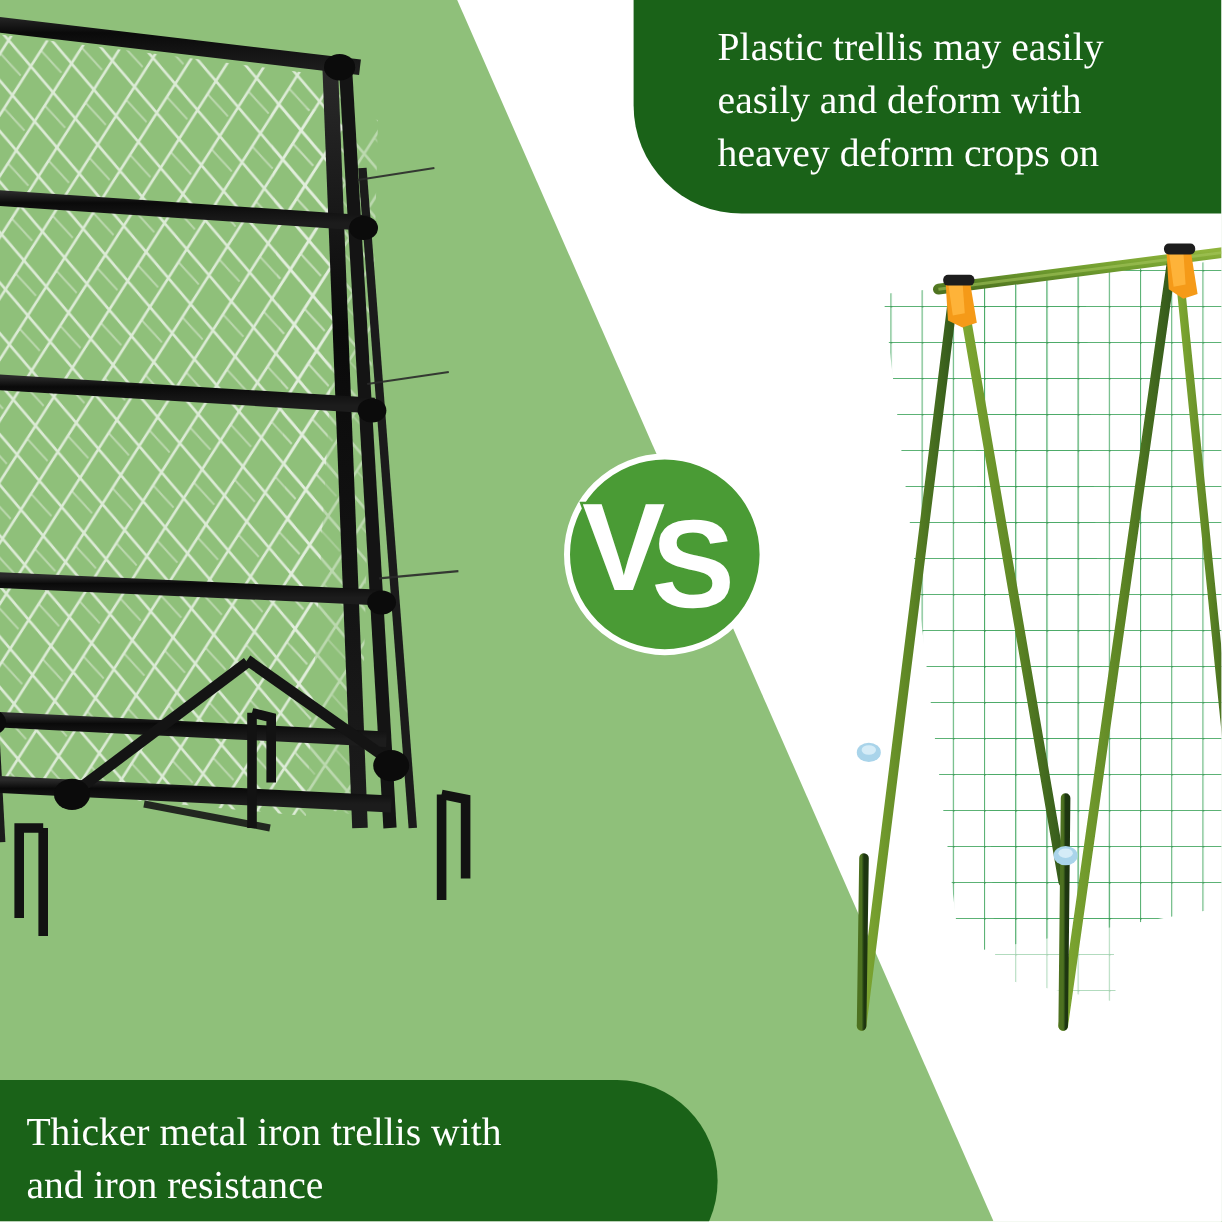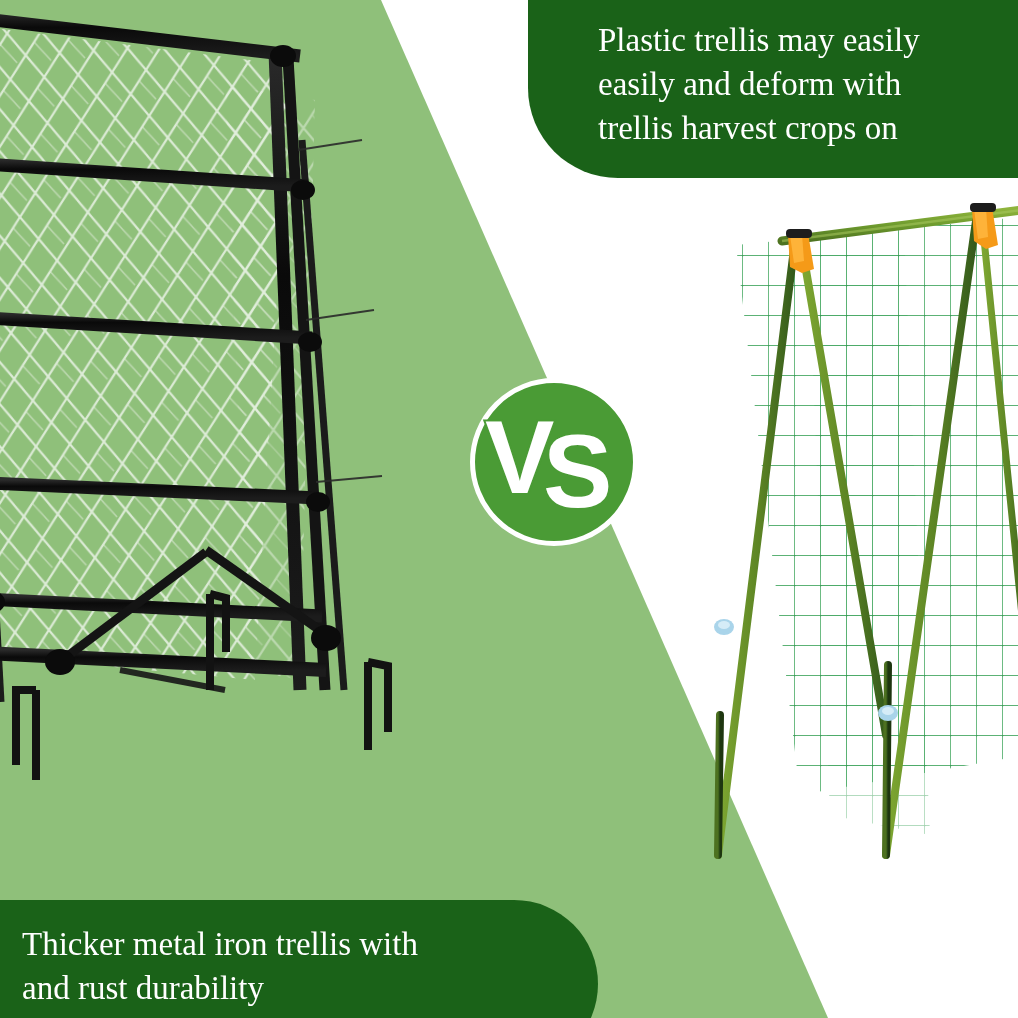--- a/index.html
+++ b/index.html
@@ -256,21 +256,21 @@
   <div class="vs-badge">
     <div class="vs-text">
       <span class="vs-s">S</span>
       <span class="vs-v">V</span>
     </div>
   </div>
 
   <div class="banner banner-top">
     <div class="line">Plastic trellis may easily</div>
     <div class="line">easily and deform with</div>
-    <div class="line">trellis harvest crops on</div>
+    <div class="line">heavey deform crops on</div>
   </div>
 
   <div class="banner banner-bottom">
     <div class="line">Thicker metal iron trellis with</div>
-    <div class="line">and rust durability</div>
+    <div class="line">and iron resistance</div>
   </div>
 
 </div>
 
 </body></html>

